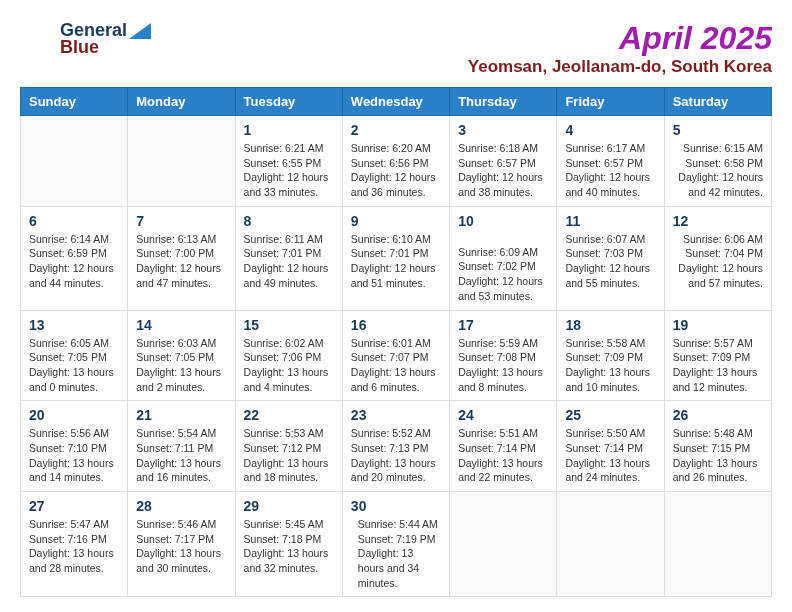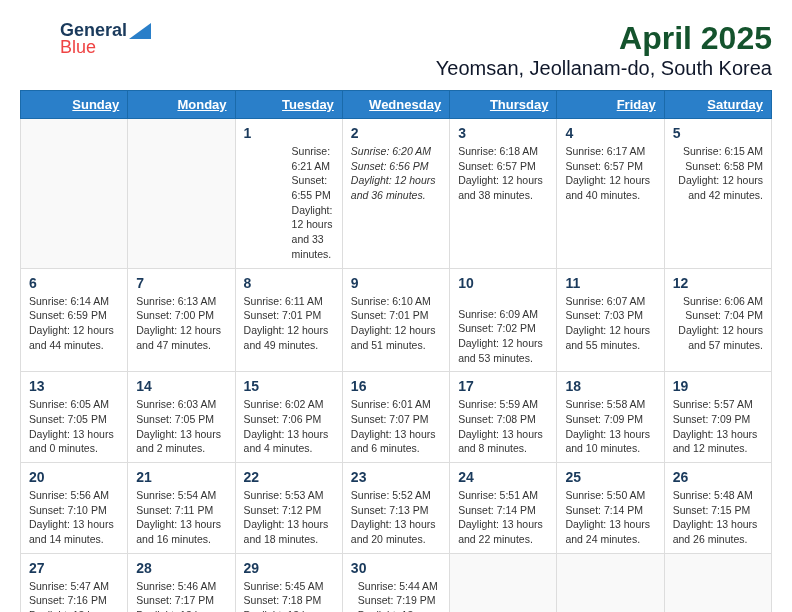--- a/index.html
+++ b/index.html
@@ -26,39 +26,40 @@
       display: flex;
       align-items: center;
       gap: 2px;
     }
     .title-area {
       text-align: right;
     }
     .month-title {
       font-size: 32px;
       font-weight: bold;
-      color: #14532d;
+      color: #a21caf;
+      font-style: italic;
     }
     .location-title {
-      font-size: 20px;
-      color: #0f172a;
+      font-size: 17px;
+      color: #7f1d1d;
+      font-weight: bold;
     }
     .calendar-table {
       width: 100%;
       border-collapse: collapse;
       border: 1px solid #ccc;
     }
     .calendar-table th {
       background-color: #2a7fc9;
       color: #fff;
-      text-align: right;
+      text-align: left;
       padding: 6px 8px;
       font-size: 13px;
       border: 1px solid #1a6aaa;
-      text-decoration: underline;
     }
     .calendar-table td {
       vertical-align: top;
       padding: 6px 8px;
       border: 1px solid #ddd;
       width: calc(100% / 7);
       min-height: 80px;
       font-size: 11px;
       color: #333;
       background: #fff;
@@ -86,21 +87,21 @@
 <body>
 
 <div class="header-area">
   <div class="logo">
     <div class="logo-top">
       <span style="font-size:18px;font-weight:bold;color:#1a3a5c;">General</span>
       <svg width="22" height="16" viewBox="0 0 22 16">
         <polygon points="0,16 22,0 22,16" fill="#2a7fc9"></polygon>
       </svg>
     </div>
-    <span style="font-size:18px;font-weight:normal;color:#ef4444;margin-top:-4px;">Blue</span>
+    <span style="font-size:18px;font-weight:bold;color:#7f1d1d;margin-top:-4px;">Blue</span>
   </div>
   <div class="title-area">
     <div class="month-title">April 2025</div>
     <div class="location-title">Yeomsan, Jeollanam-do, South Korea</div>
   </div>
 </div>
 
 <table class="calendar-table">
   <thead>
     <tr>
@@ -114,27 +115,27 @@
         <th>Saturday</th>
       </tr>
   </thead>
   <tbody id="calendar-body">
 
   <tr class="week-row">
         <td class="empty"></td>
         <td class="empty"></td>
         <td>
           <span class="day-number">1</span>
-          <div class="day-info" style="white-space: pre-line; margin-left: 48px;">Sunrise: 6:21 AM
+          <div class="day-info" style="white-space: pre-line;">Sunrise: 6:21 AM
 Sunset: 6:55 PM
 Daylight: 12 hours and 33 minutes.</div>
         </td>
         <td>
           <span class="day-number">2</span>
-          <div class="day-info" style="white-space: pre-line; font-style: italic;">Sunrise: 6:20 AM
+          <div class="day-info" style="white-space: pre-line;">Sunrise: 6:20 AM
 Sunset: 6:56 PM
 Daylight: 12 hours and 36 minutes.</div>
         </td>
         <td>
           <span class="day-number">3</span>
           <div class="day-info" style="white-space: pre-line;">Sunrise: 6:18 AM
 Sunset: 6:57 PM
 Daylight: 12 hours and 38 minutes.</div>
         </td>
         <td>

